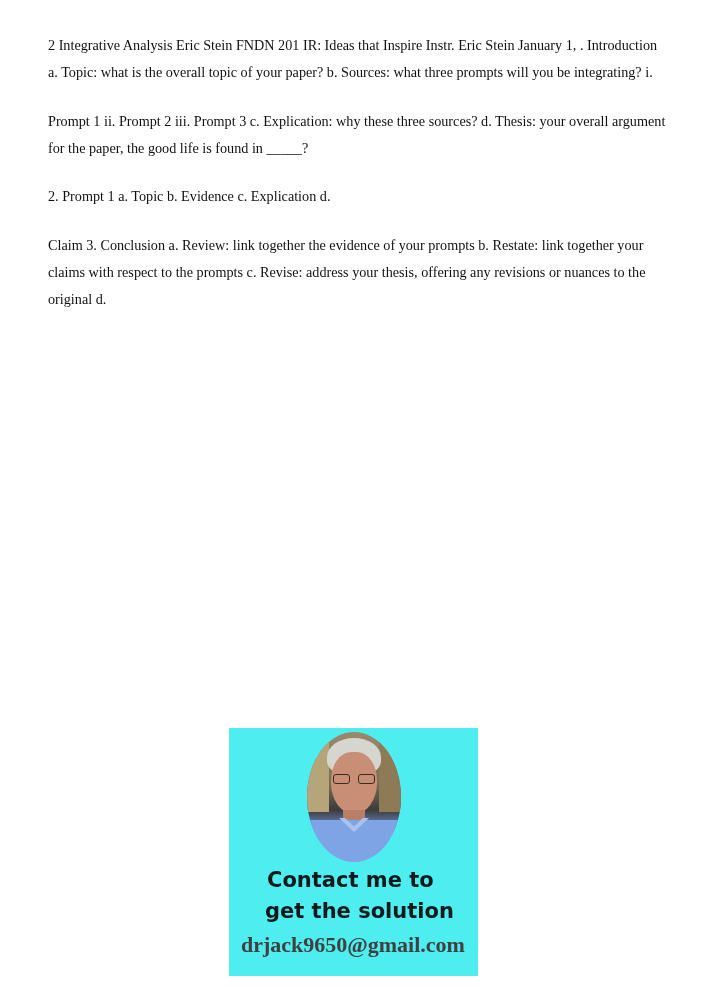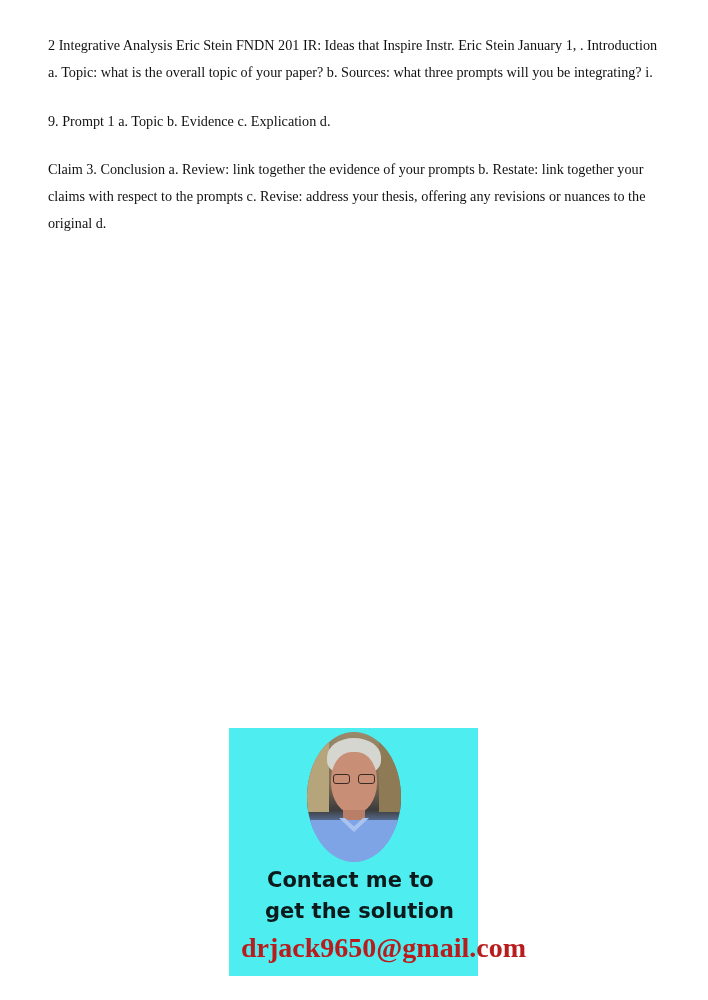--- a/index.html
+++ b/index.html
@@ -95,31 +95,32 @@
       white-space: nowrap;
     }
     .contact-line.l1 { top: 140px; left: 38px; }
     .contact-line.l2 { top: 171px; left: 36px; }
     .email {
       position: absolute;
       top: 204px;
       left: 12px;
       font-family: "Liberation Serif", "DejaVu Serif", serif;
       font-weight: bold;
-      font-size: 28px;
-      color: #b91c1c;
+      font-size: 22px;
+      color: #404040;
       white-space: nowrap;
     }
   </style>
 </head>
 <body>
 
 <div class="doc">
   <p class="para">2 Integrative Analysis Eric Stein FNDN 201 IR: Ideas that Inspire Instr. Eric Stein January 1, . Introduction a. Topic: what is the overall topic of your paper? b. Sources: what three prompts will you be integrating? i.</p>
-  <p class="para">9. Prompt 1 a. Topic b. Evidence c. Explication d.</p>
+  <p class="para">Prompt 1 ii. Prompt 2 iii. Prompt 3 c. Explication: why these three sources? d. Thesis: your overall argument for the paper, the good life is found in _____?</p>
+  <p class="para">2. Prompt 1 a. Topic b. Evidence c. Explication d.</p>
   <p class="para">Claim 3. Conclusion a. Review: link together the evidence of your prompts b. Restate: link together your claims with respect to the prompts c. Revise: address your thesis, offering any revisions or nuances to the original d.</p>
 </div>
 
 <div class="banner">
   <div class="portrait">
     <div class="bg-left"></div>
     <div class="bg-right"></div>
     <div class="hair"></div>
     <div class="face"></div>
     <div class="glasses">

